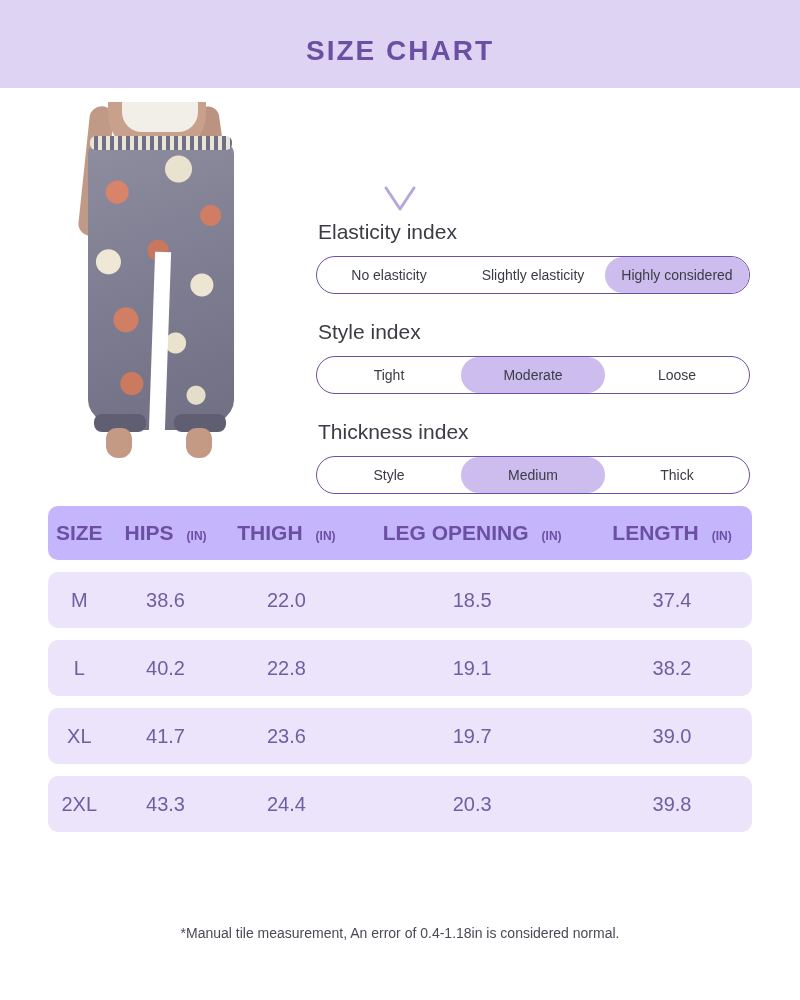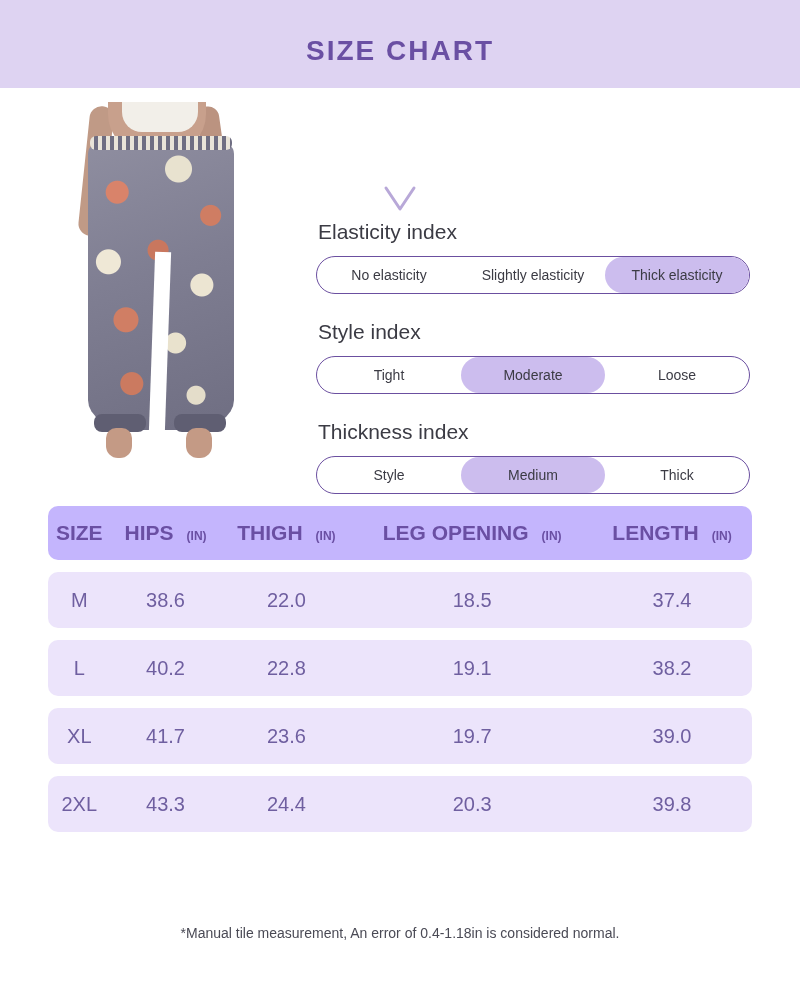--- a/index.html
+++ b/index.html
@@ -288,21 +288,21 @@
     </svg>
   </div>
 
   <div class="indices">
 
     <div class="index-block">
       <div class="index-label">Elasticity index</div>
       <div class="pill-bar">
         <div class="pill">No elasticity</div>
         <div class="pill">Slightly elasticity</div>
-        <div class="pill active">Thick elasticity</div>
+        <div class="pill active">Highly considered</div>
       </div>
     </div>
 
     <div class="index-block">
       <div class="index-label">Style index</div>
       <div class="pill-bar">
         <div class="pill">Tight</div>
         <div class="pill active">Moderate</div>
         <div class="pill">Loose</div>
       </div>

